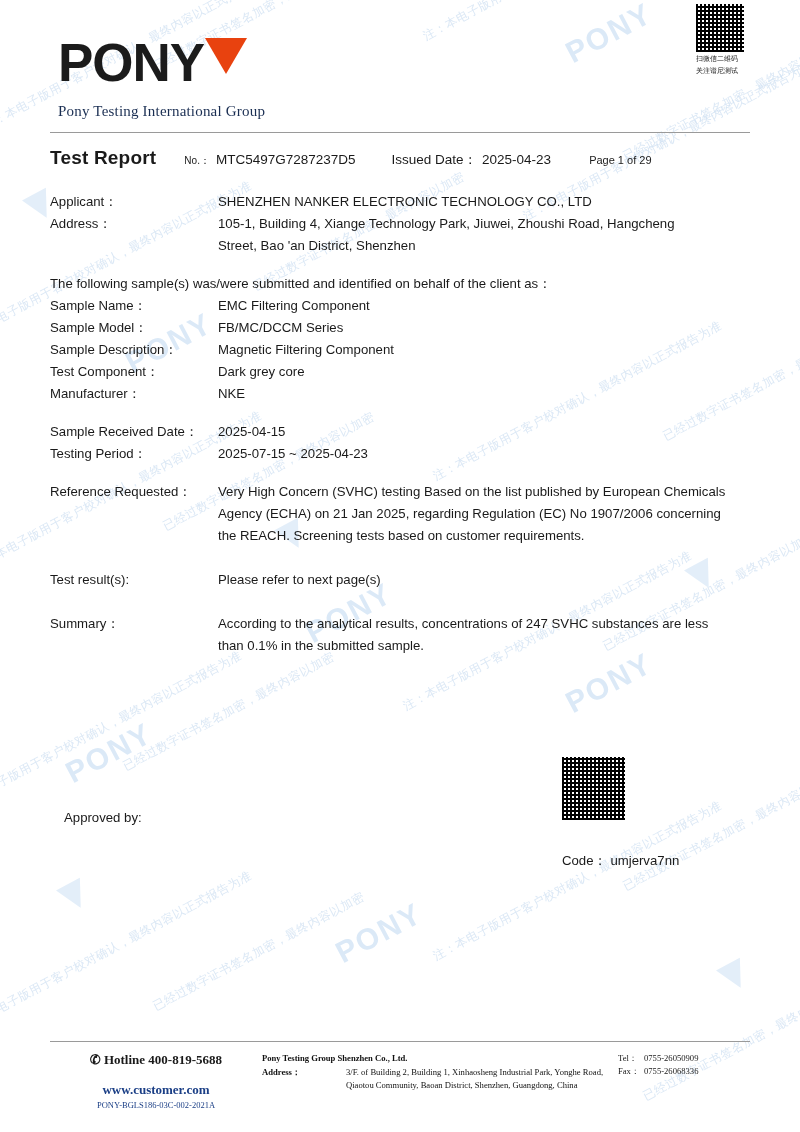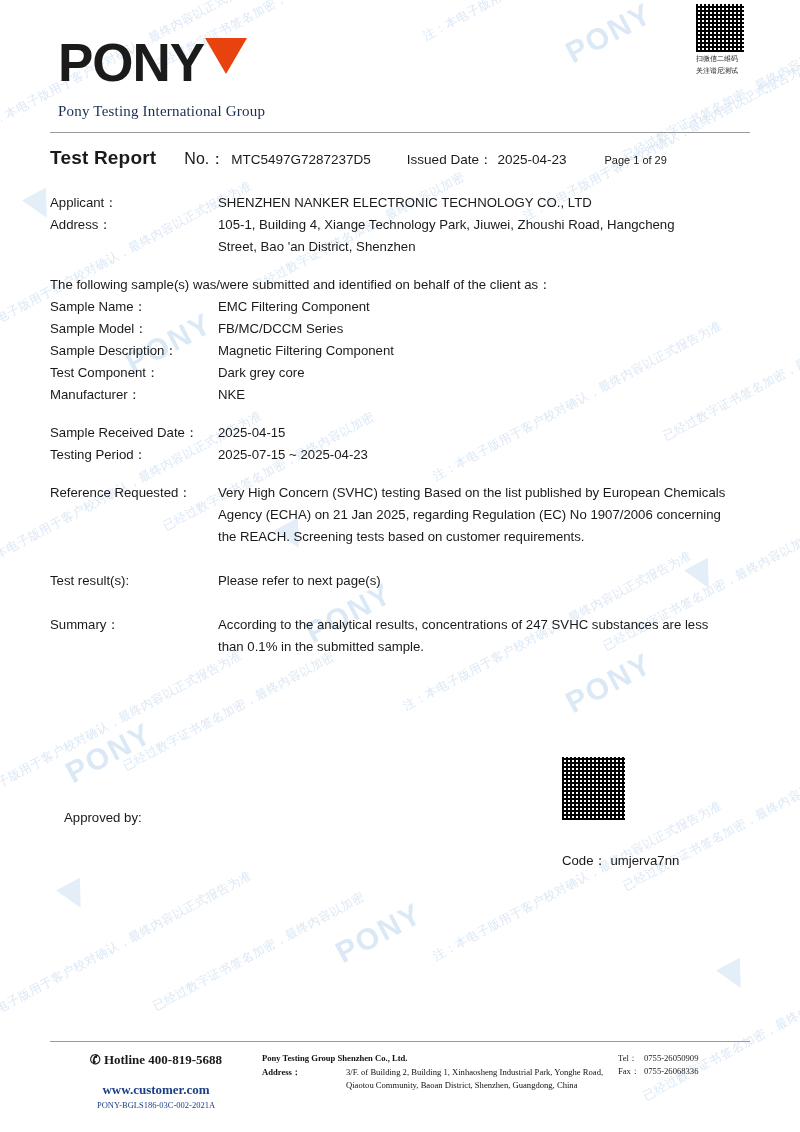--- a/index.html
+++ b/index.html
@@ -126,21 +126,21 @@
   .title-row {
     display: flex;
     align-items: baseline;
     margin-bottom: 22px;
   }
   .report-title {
     font-size: 19px;
     font-weight: 700;
     letter-spacing: .2px;
   }
-  .t-no-label { margin-left: 28px; font-size: 16px; }
+  .t-no-label { margin-left: 28px; font-size: 10px; }
   .t-no-val { margin-left: 6px; font-size: 13.5px; }
   .t-issued { margin-left: 36px; font-size: 13.5px; }
   .t-issued-val { margin-left: 5px; font-size: 13.5px; }
   .t-page { margin-left: 38px; font-size: 11px; }
 
   
   .row {
     display: flex;
     font-size: 13.2px;
     line-height: 22px;

